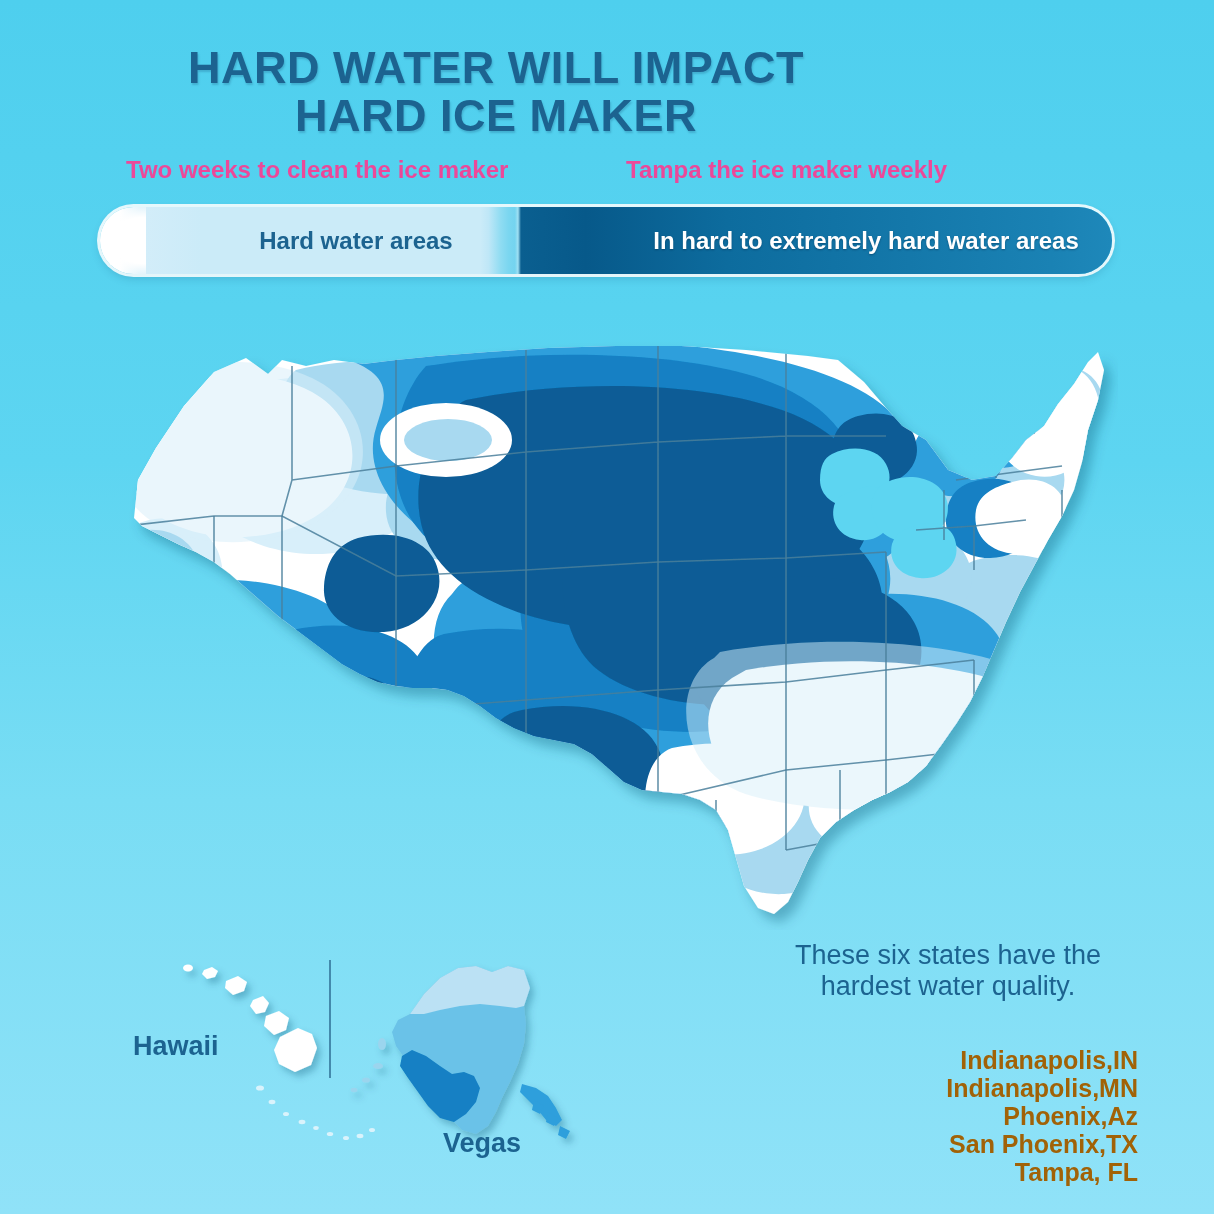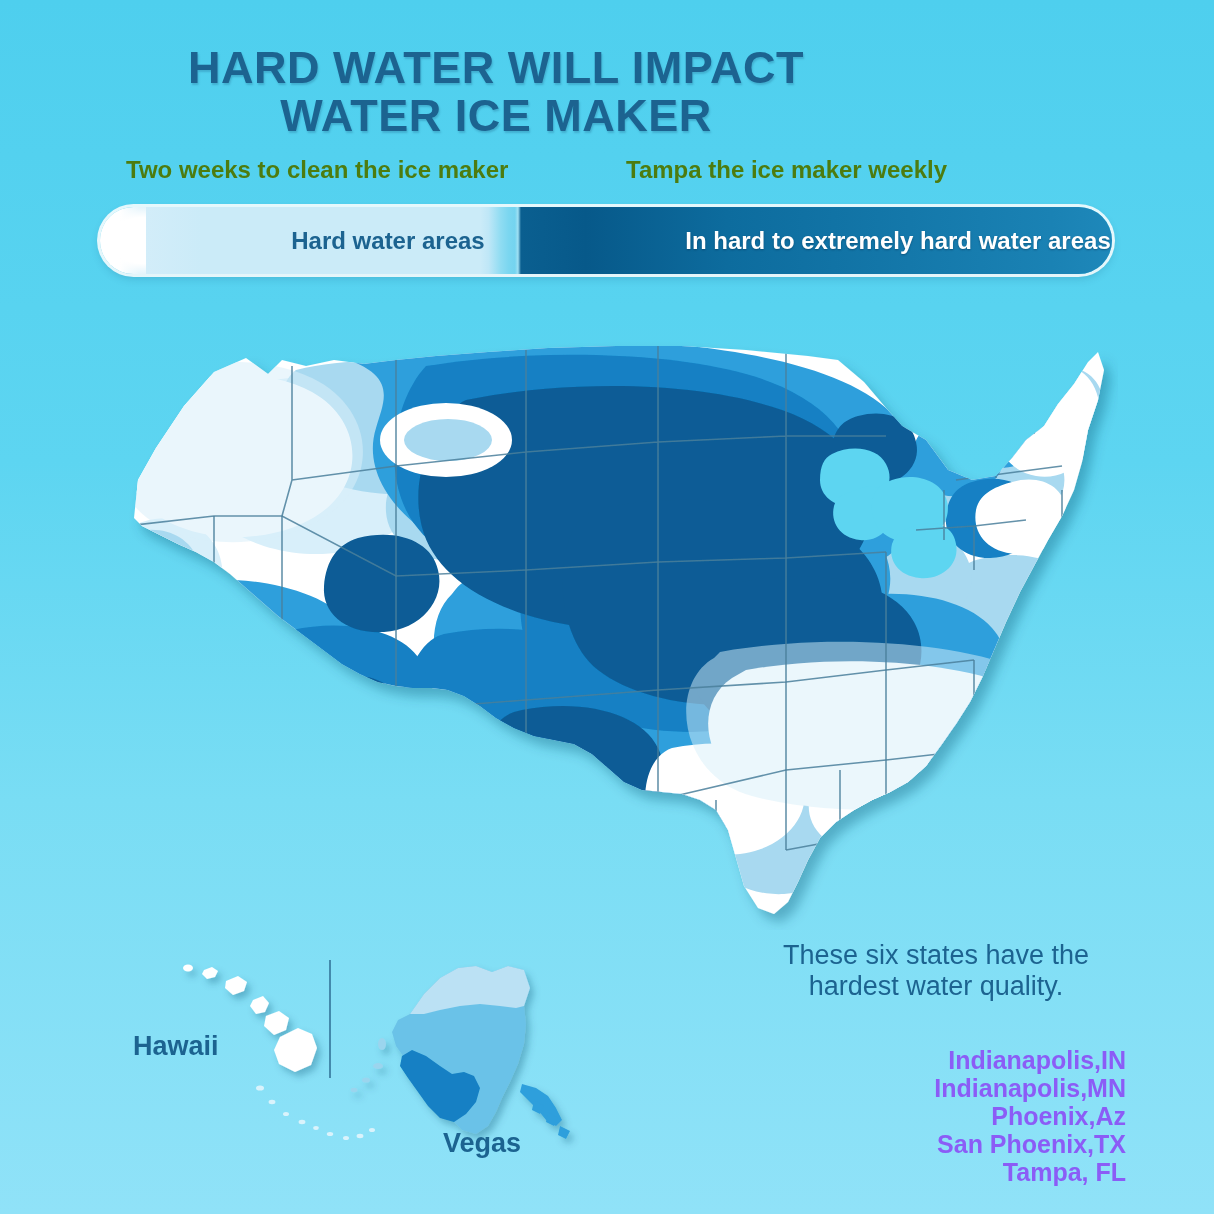--- a/index.html
+++ b/index.html
@@ -39,21 +39,21 @@
     position: absolute;
     top: 156px;
     left: 0;
     width: 1214px;
     height: 34px;
   }
   .caption {
     position: absolute;
     font-size: 24px;
     font-weight: bold;
-    color: #4d7c0f;
+    color: #ec4899;
     white-space: nowrap;
   }
   #caption-left  { left: 126px; }
   #caption-right { left: 626px; }
 
   
   #legend-bar {
     position: absolute;
     left: 100px;
     top: 207px;
@@ -91,21 +91,20 @@
   }
   .legend-seg-label {
     position: absolute;
     top: 0;
     height: 67px;
     line-height: 67px;
     font-size: 24px;
     font-weight: bold;
     text-align: center;
     white-space: nowrap;
-    padding-left: 32px;
   }
   #legend-label-soft {
     left: 46px;
     width: 420px;
     color: #1C6390;
   }
   #legend-label-hard {
     left: 520px;
     width: 492px;
     color: #ffffff;
@@ -148,47 +147,47 @@
     top: 960px;
     width: 2px;
     height: 118px;
     background: #2D6E93;
     opacity: 0.75;
   }
 
   
   #states-block {
     position: absolute;
-    right: 88px;
+    right: 76px;
     top: 940px;
     width: 380px;
     text-align: right;
   }
   #states-heading {
     font-size: 27px;
     line-height: 31px;
     color: #1C6390;
     text-align: center;
     margin-bottom: 44px;
   }
   .state-item {
     display: block;
     font-size: 25px;
     line-height: 28px;
     font-weight: bold;
-    color: #8b5cf6;
+    color: #a16207;
     text-align: right;
   }
 </style>
 </head>
 <body>
 
 <div id="title-block">
   <span class="title-line">HARD WATER WILL IMPACT</span>
-  <span class="title-line">WATER ICE MAKER</span>
+  <span class="title-line">HARD ICE MAKER</span>
 </div>
 
 <div id="caption-row">
   <span class="caption" id="caption-left">Two weeks to clean the ice maker</span>
   <span class="caption" id="caption-right">Tampa the ice maker weekly</span>
 </div>
 
 <div id="legend-bar">
   <div id="legend-cap-left"></div>
   <span class="legend-seg-label" id="legend-label-soft">Hard water areas</span>

